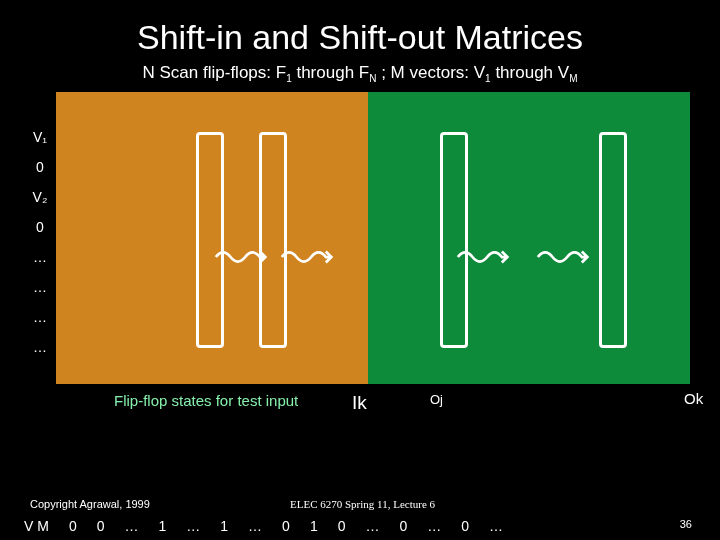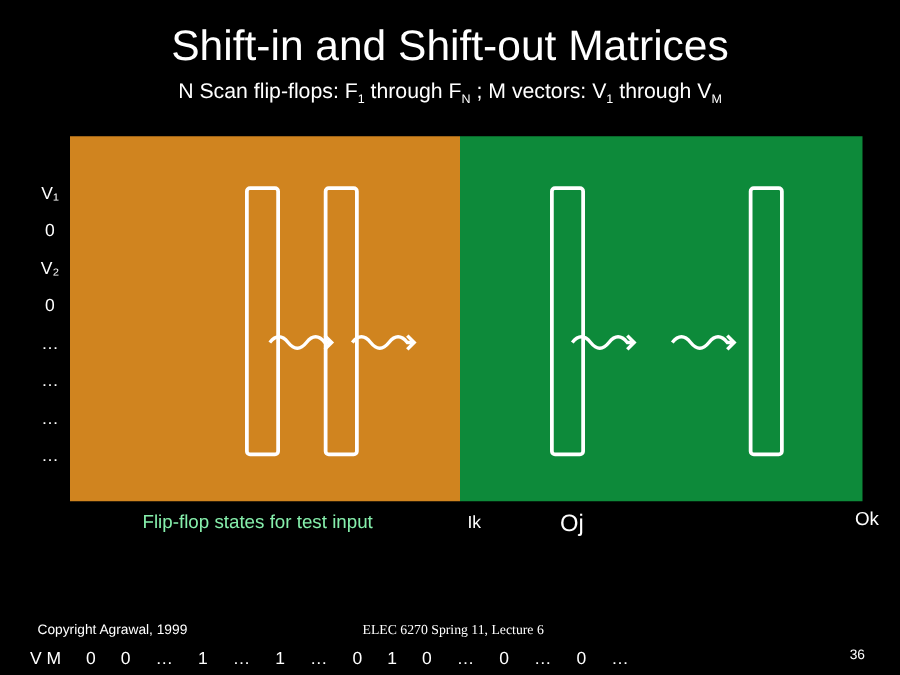--- a/index.html
+++ b/index.html
@@ -23,21 +23,21 @@
     padding: 18px 10px 6px 10px;
     font-weight: normal;
   }
   .subtitle {
     text-align: center;
     font-size: 17px;
     color: #fff;
   }
   .matrix-area {
     position: relative;
-    margin: 24px 20px 0 24px;
+    margin: 8px 20px 0 24px;
     height: 330px;
   }
   .panel {
     position: absolute;
     top: 0;
     height: 292px;
   }
   .panel-left  { left: 32px;  width: 312px; background: #d0841f; }
   .panel-right { left: 344px; width: 322px; background: #0d8a3a; }
   table.mat {
@@ -87,22 +87,22 @@
   .sq4 { left: 512px; }
 
   .caption-row {
     position: absolute;
     top: 300px;
     font-size: 15px;
     color: #86efac;
   }
   .cap-left  { left: 90px; }
   .cap-right { left: 420px; }
-  .cap-ik { position:absolute; top:300px; left:350px; font-size:14px; }
-  .cap-oj { position:absolute; top:300px; left:424px; font-size:19px; }
+  .cap-ik { position:absolute; top:300px; left:328px; font-size:19px; }
+  .cap-oj { position:absolute; top:300px; left:406px; font-size:13px; }
   .cap-ok { position:absolute; top:298px; left:660px; font-size:15px; }
 
   .footer {
     position: absolute;
     bottom: 42px;
     width: 720px;
     font-size: 11px;
     color: #fff;
   }
   .foot-left  { position: absolute; left: 30px; }

